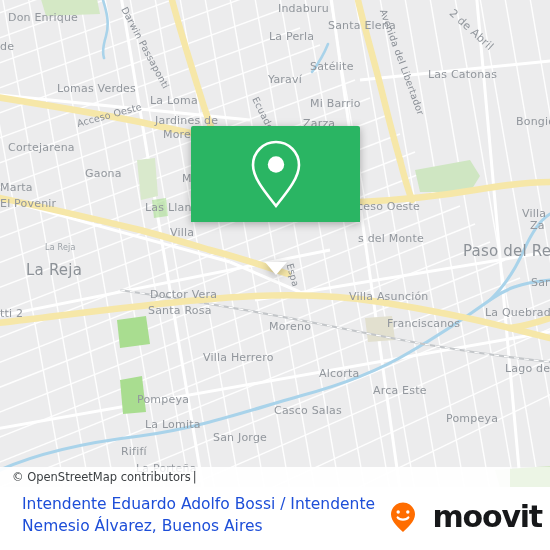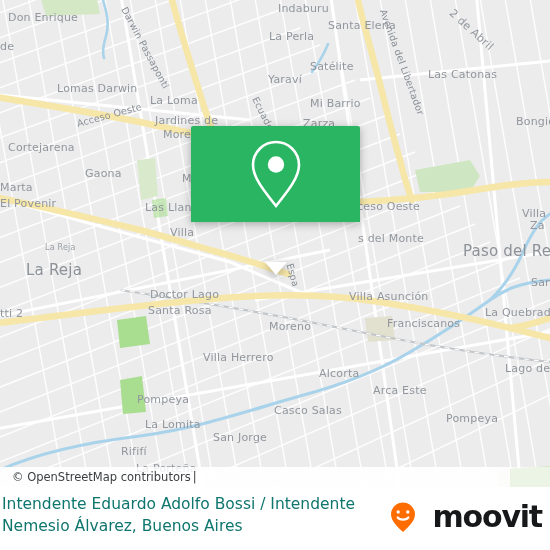--- a/index.html
+++ b/index.html
@@ -128,24 +128,24 @@
   #footer {
     position: absolute;
     left: 0;
     top: 487px;
     width: 550px;
     height: 63px;
     background: #ffffff;
   }
   #footer-title {
     position: absolute;
-    left: 2px;
+    left: 22px;
     top: 6px;
     width: 392px;
-    color: #0f766e;
+    color: #1d4ed8;
     font-size: 15.5px;
     line-height: 22px;
     font-family: "DejaVu Sans", sans-serif;
   }
   #brand {
     position: absolute;
     right: 8px;
     top: 13px;
     display: flex;
     align-items: center;
@@ -288,21 +288,21 @@
         <div class="map-label mid" style="left: 0px; top: 40px;">de</div>
         <div class="map-label mid" style="left: 278px; top: 2px;">Indaburu</div>
         <div class="map-label mid" style="left: 328px; top: 19px;">Santa Elena</div>
         <div class="map-label mid" style="left: 269px; top: 30px;">La Perla</div>
         <div class="map-label mid" style="left: 451px; top: 5px; transform: rotate(42deg);">2 de Abril</div>
         <div class="map-label road" style="left: 383px; top: 4px; transform: rotate(70deg);">Avenida del Libertador</div>
         <div class="map-label road" style="left: 124px; top: 2px; transform: rotate(62deg);">Darwin Passaponti</div>
         <div class="map-label mid" style="left: 310px; top: 60px;">Satélite</div>
         <div class="map-label mid" style="left: 268px; top: 73px;">Yaraví</div>
         <div class="map-label mid" style="left: 428px; top: 68px;">Las Catonas</div>
-        <div class="map-label mid" style="left: 57px; top: 82px;">Lomas Darwin</div>
+        <div class="map-label mid" style="left: 57px; top: 82px;">Lomas Verdes</div>
         <div class="map-label mid" style="left: 150px; top: 94px;">La Loma</div>
         <div class="map-label mid" style="left: 310px; top: 97px;">Mi Barrio</div>
         <div class="map-label road" style="left: 255px; top: 92px; transform: rotate(63deg);">Ecuador</div>
         <div class="map-label mid" style="left: 516px; top: 115px;">Bongio</div>
         <div class="map-label mid" style="left: 155px; top: 114px;">Jardines de</div>
         <div class="map-label mid" style="left: 163px; top: 128px;">Moreno</div>
         <div class="map-label mid" style="left: 303px; top: 117px;">Zarza</div>
         <div class="map-label road" style="left: 77px; top: 118px; transform: rotate(-15deg);">Acceso Oeste</div>
         <div class="map-label mid" style="left: 8px; top: 141px;">Cortejarena</div>
         <div class="map-label mid" style="left: 85px; top: 167px;">Gaona</div>
@@ -313,21 +313,21 @@
         <div class="map-label mid" style="left: 357px; top: 200px;">ceso Oeste</div>
         <div class="map-label mid" style="left: 522px; top: 207px;">Villa</div>
         <div class="map-label mid" style="left: 530px; top: 219px;">Za</div>
         <div class="map-label mid" style="left: 170px; top: 226px;">Villa</div>
         <div class="map-label mid" style="left: 358px; top: 232px;">s del Monte</div>
         <div class="map-label big" style="left: 463px; top: 242px;">Paso del Rey</div>
         <div class="map-label tiny" style="left: 45px; top: 243px;">La Reja</div>
         <div class="map-label big" style="left: 26px; top: 261px;">La Reja</div>
         <div class="map-label mid" style="left: 531px; top: 276px;">San</div>
         <div class="map-label road" style="left: 290px; top: 258px; transform: rotate(75deg);">Espa</div>
-        <div class="map-label mid" style="left: 150px; top: 288px;">Doctor Lago</div>
+        <div class="map-label mid" style="left: 150px; top: 288px;">Doctor Vera</div>
         <div class="map-label mid" style="left: 349px; top: 290px;">Villa Asunción</div>
         <div class="map-label mid" style="left: 148px; top: 304px;">Santa Rosa</div>
         <div class="map-label mid" style="left: 485px; top: 306px;">La Quebrada</div>
         <div class="map-label mid" style="left: 0px; top: 307px;">tti 2</div>
         <div class="map-label mid" style="left: 387px; top: 317px;">Franciscanos</div>
         <div class="map-label mid" style="left: 269px; top: 320px;">Moreno</div>
         <div class="map-label mid" style="left: 203px; top: 351px;">Villa Herrero</div>
         <div class="map-label mid" style="left: 319px; top: 367px;">Alcorta</div>
         <div class="map-label mid" style="left: 505px; top: 362px;">Lago del</div>
         <div class="map-label mid" style="left: 373px; top: 384px;">Arca Este</div>

